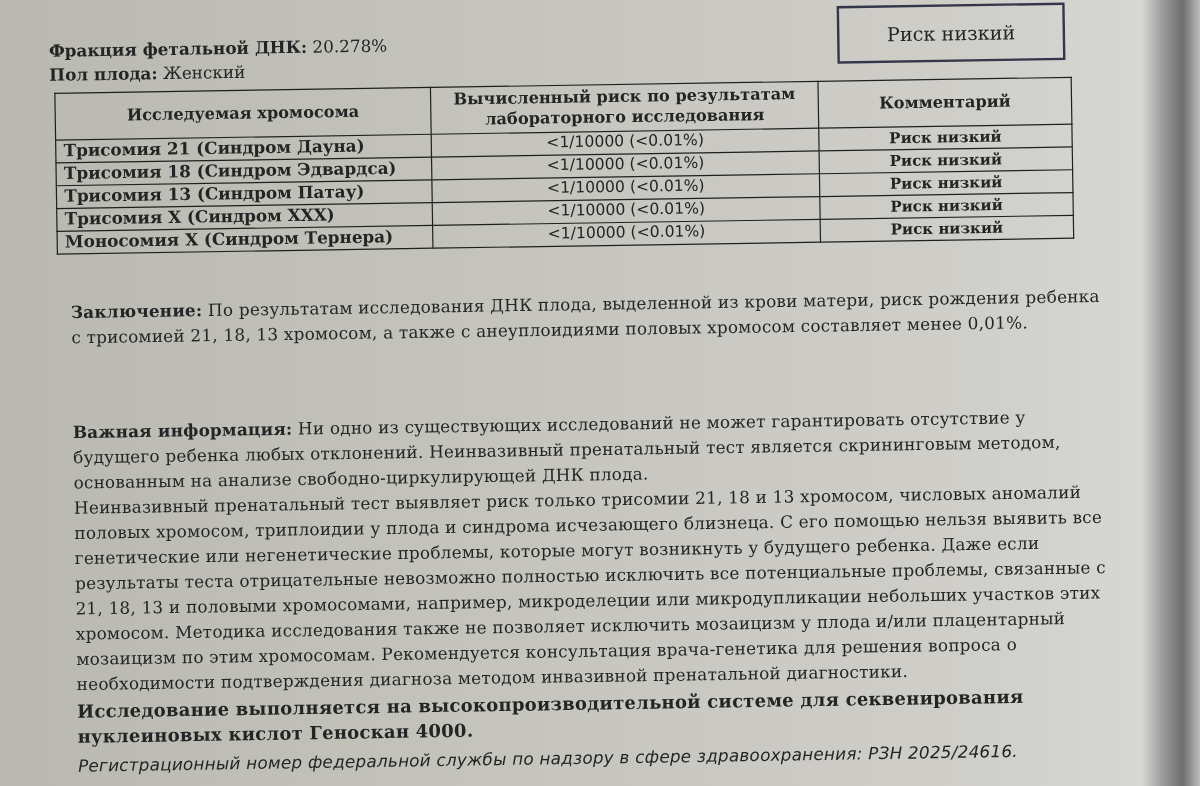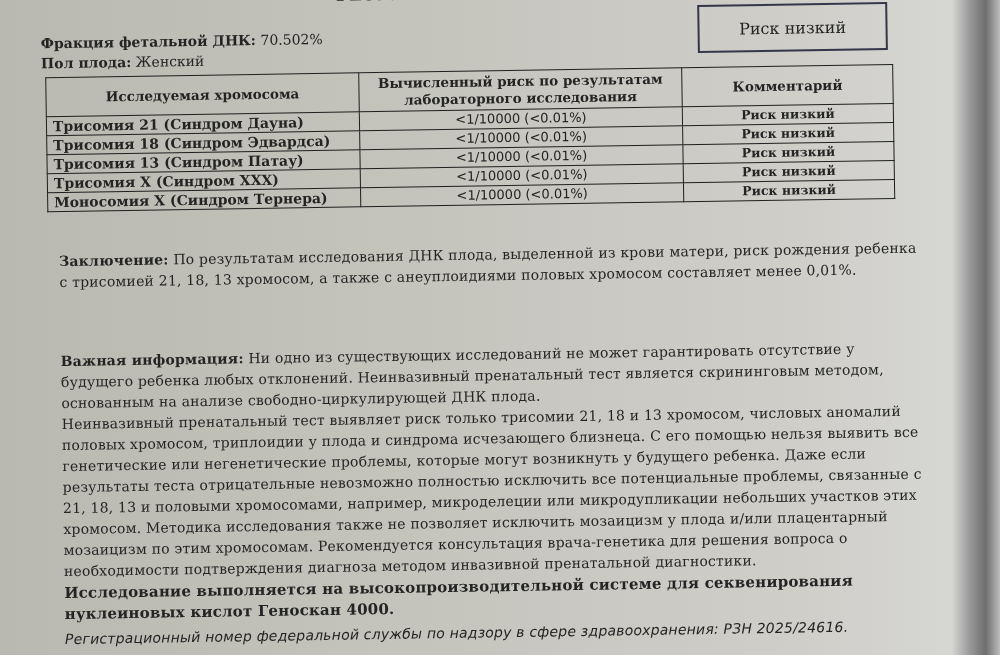--- a/index.html
+++ b/index.html
@@ -45,21 +45,21 @@
 </head>
 <body>
 
 <div class="edge"></div>
 
 <div class="page">
   <div class="title">РЕЗУЛЬТАТЫ ИССЛЕДОВАНИЯ</div>
 
   <div class="meta" style="top:36px;">
     <b>Фракция фетальной ДНК:</b>
-    <span>70.502%</span>
+    <span>20.278%</span>
   </div>
   <div class="meta" style="top:56px;">
     <b>Пол плода:</b>
     <span>Женский</span>
   </div>
 
   <div class="risk-box">
     <span>Риск низкий</span>
   </div>
 

